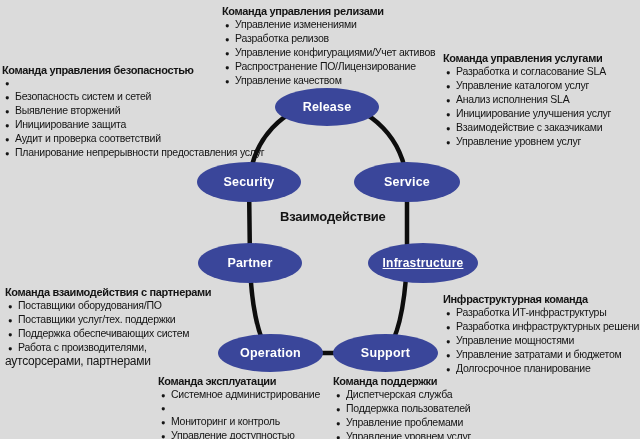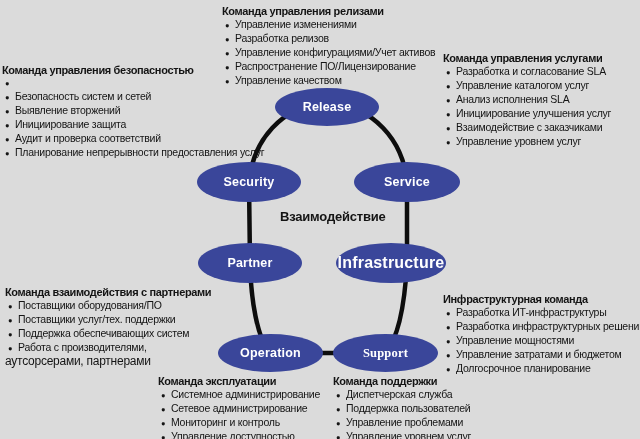--- a/index.html
+++ b/index.html
@@ -19,23 +19,23 @@
   .ring{position:absolute;left:0;top:0;}
   .node{
     position:absolute;display:flex;align-items:center;justify-content:center;
     background:var(--node-fill);border-radius:50%;
     color:var(--node-text);font-weight:bold;font-size:12.5px;letter-spacing:.2px;
   }
   .node-release{left:275px;top:88px;width:104px;height:38px;text-align:center;}
   .node-security{left:197px;top:162px;width:104px;height:40px;}
   .node-service{left:354px;top:162px;width:106px;height:40px;}
   .node-partner{left:198px;top:243px;width:104px;height:40px;}
-  .node-infrastructure{left:336px;top:243px;width:110px;height:40px;font-size:16px;}
+  .node-infrastructure{left:368px;top:243px;width:110px;height:40px;font-size:12px;text-decoration:underline;}
   .node-operation{left:218px;top:334px;width:105px;height:38px;}
-  .node-support{left:333px;top:334px;width:105px;height:38px;font-family:Liberation Serif, serif;}
+  .node-support{left:333px;top:334px;width:105px;height:38px;}
   .center-label{
     position:absolute;left:280px;top:209px;
     font-weight:bold;font-size:13px;letter-spacing:-.2px;white-space:nowrap;
   }
   .team{position:absolute;}
   .team-title{
     font-weight:bold;font-size:11px;line-height:14px;
     letter-spacing:-.35px;white-space:nowrap;margin:0;
   }
   .team ul{list-style:none;margin:0;padding:0;}
@@ -229,21 +229,20 @@
 
   <div class="team" id="team-operation">
     <div class="team-title">Команда эксплуатации</div>
     <ul>
         <li>
           <span class="blt">●</span>
           <span class="txt">Системное администрирование</span>
         </li>
         <li>
           <span class="blt">●</span>
-          <span class="txt">Сетевое администрирование</span>
         </li>
         <li>
           <span class="blt">●</span>
           <span class="txt">Мониторинг и контроль</span>
         </li>
         <li>
           <span class="blt">●</span>
           <span class="txt">Управление доступностью</span>
         </li>
       </ul>

